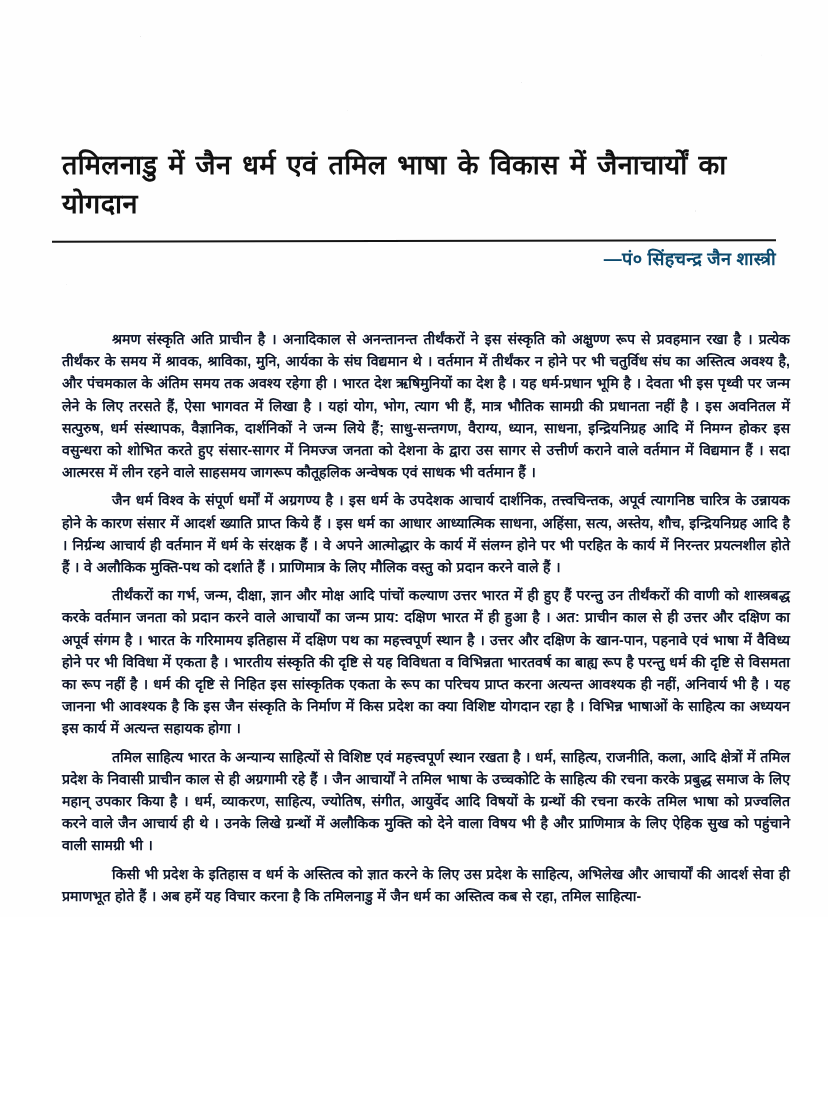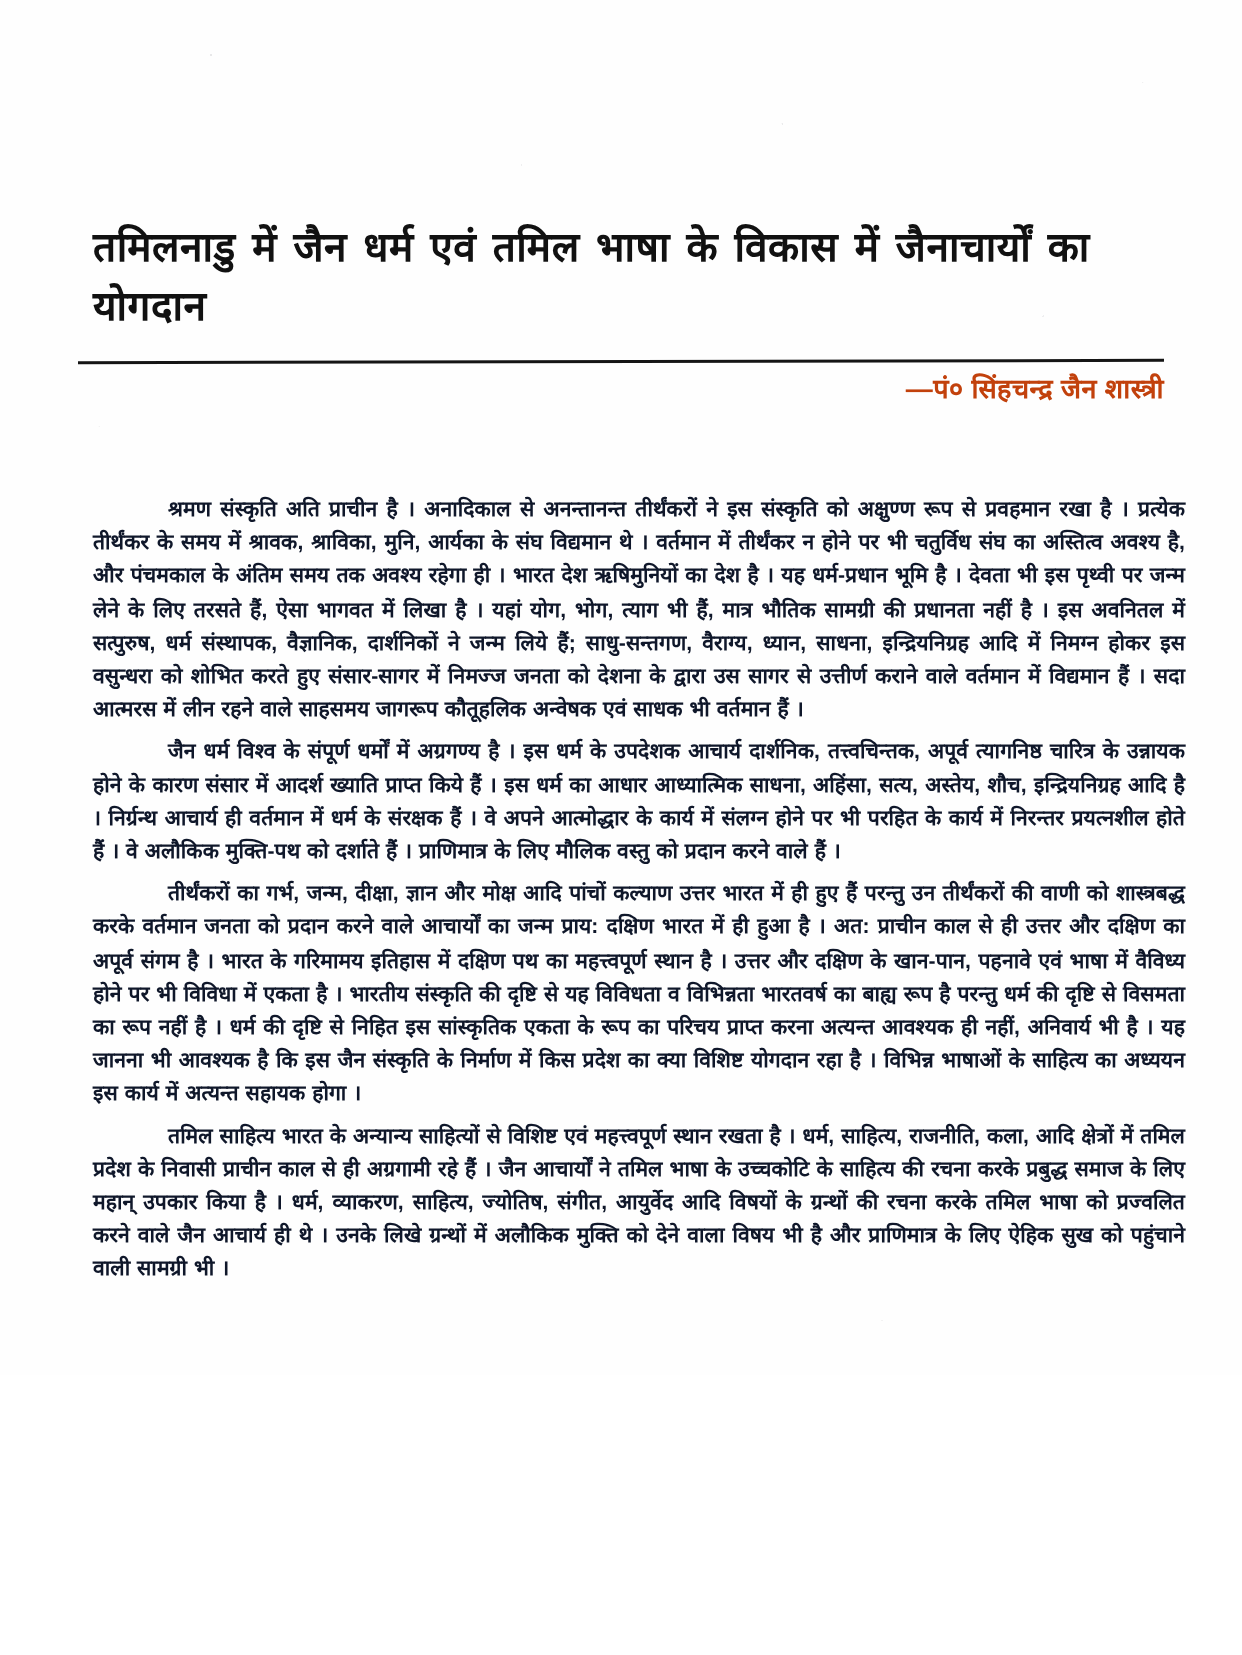--- a/index.html
+++ b/index.html
@@ -71,21 +71,21 @@
   }
 
   .byline {
     position: absolute;
     right: 52px;
     top: 246px;
     font-family: "Liberation Sans", "DejaVu Sans", sans-serif;
     font-weight: 700;
     font-size: 18px;
     line-height: 26px;
-    color: #c2410c;
+    color: #0c4a6e;
     letter-spacing: .3px;
   }
 
   
   .body-text {
     position: absolute;
     left: 62px;
     top: 328px;
     width: 728px;
   }
@@ -154,20 +154,21 @@
 
   <div class="title-rule"></div>
 
   <div class="byline">—पं० सिंहचन्द्र जैन शास्त्री</div>
 
   <div class="body-text">
     <p class="para">श्रमण संस्कृति अति प्राचीन है । अनादिकाल से  अनन्तानन्त तीर्थंकरों ने इस संस्कृति को अक्षुण्ण रूप से प्रवहमान रखा है । प्रत्येक तीर्थंकर के समय में श्रावक, श्राविका, मुनि, आर्यका के संघ विद्यमान थे । वर्तमान में  तीर्थंकर न  होने पर  भी   चतुर्विध संघ का अस्तित्व  अवश्य है,  और  पंचमकाल के  अंतिम समय  तक  अवश्य रहेगा ही ।  भारत देश   ऋषिमुनियों  का  देश है ।  यह धर्म-प्रधान भूमि है । देवता भी इस पृथ्वी पर जन्म लेने के लिए तरसते हैं,  ऐसा भागवत में लिखा है ।  यहां योग, भोग, त्याग भी हैं, मात्र भौतिक सामग्री की प्रधानता नहीं है ।  इस अवनितल में सत्पुरुष, धर्म संस्थापक, वैज्ञानिक,  दार्शनिकों ने  जन्म लिये हैं;  साधु-सन्तगण,  वैराग्य,  ध्यान, साधना, इन्द्रियनिग्रह आदि में निमग्न होकर इस  वसुन्धरा को शोभित करते हुए संसार-सागर  में निमज्ज जनता को  देशना के द्वारा उस सागर से  उत्तीर्ण कराने वाले वर्तमान में विद्यमान हैं ।  सदा आत्मरस में लीन रहने  वाले  साहसमय  जागरूप  कौतूहलिक अन्वेषक एवं साधक भी वर्तमान हैं ।</p>
     <p class="para">जैन धर्म विश्व के संपूर्ण धर्मों में अग्रगण्य है । इस धर्म के उपदेशक आचार्य दार्शनिक,  तत्त्वचिन्तक, अपूर्व त्यागनिष्ठ चारित्र के उन्नायक होने के कारण संसार में आदर्श ख्याति प्राप्त किये हैं । इस  धर्म का आधार  आध्यात्मिक  साधना, अहिंसा, सत्य, अस्तेय, शौच, इन्द्रियनिग्रह आदि है । निर्ग्रन्थ आचार्य ही वर्तमान में धर्म के संरक्षक हैं । वे अपने आत्मोद्धार के कार्य  में संलग्न होने  पर भी परहित के कार्य में निरन्तर प्रयत्नशील होते हैं । वे अलौकिक मुक्ति-पथ को दर्शाते हैं । प्राणिमात्र के लिए मौलिक वस्तु को प्रदान करने वाले हैं ।</p>
     <p class="para">तीर्थंकरों का गर्भ, जन्म, दीक्षा, ज्ञान और मोक्ष आदि पांचों कल्याण उत्तर भारत में ही   हुए हैं परन्तु  उन  तीर्थंकरों की वाणी को शास्त्रबद्ध करके वर्तमान जनता को प्रदान करने वाले आचार्यों का जन्म प्राय: दक्षिण भारत में ही हुआ है । अत: प्राचीन काल से ही उत्तर और दक्षिण का अपूर्व संगम है । भारत के गरिमामय इतिहास में दक्षिण पथ का महत्त्वपूर्ण स्थान है । उत्तर और दक्षिण के खान-पान, पहनावे एवं भाषा में वैविध्य होने पर भी विविधा में एकता है । भारतीय संस्कृति  की दृष्टि से यह विविधता व विभिन्नता भारतवर्ष का बाह्य रूप है परन्तु धर्म की दृष्टि  से विसमता का  रूप नहीं है ।  धर्म की दृष्टि से निहित इस  सांस्कृतिक एकता के रूप का परिचय प्राप्त करना अत्यन्त आवश्यक ही नहीं, अनिवार्य भी है । यह जानना भी आवश्यक  है कि इस जैन संस्कृति के निर्माण में किस प्रदेश का क्या विशिष्ट योगदान रहा है ।  विभिन्न भाषाओं के साहित्य का अध्ययन इस कार्य में अत्यन्त सहायक होगा ।</p>
     <p class="para">तमिल साहित्य भारत के अन्यान्य साहित्यों से विशिष्ट एवं महत्त्वपूर्ण स्थान रखता है ।  धर्म,  साहित्य,  राजनीति, कला, आदि क्षेत्रों में तमिल प्रदेश के निवासी प्राचीन काल से ही अग्रगामी रहे हैं । जैन आचार्यों ने  तमिल भाषा के उच्चकोटि के साहित्य की रचना करके प्रबुद्ध समाज के लिए महान् उपकार किया  है । धर्म, व्याकरण, साहित्य, ज्योतिष,  संगीत, आयुर्वेद आदि विषयों के ग्रन्थों की रचना करके तमिल भाषा को  प्रज्वलित करने वाले जैन आचार्य ही थे । उनके लिखे ग्रन्थों में  अलौकिक  मुक्ति को देने वाला विषय भी है और प्राणिमात्र के लिए ऐहिक सुख को पहुंचाने वाली सामग्री भी ।</p>
+    <p class="para">किसी भी प्रदेश के इतिहास व धर्म के अस्तित्व को ज्ञात करने के लिए उस प्रदेश के  साहित्य, अभिलेख और आचार्यों की आदर्श सेवा ही प्रमाणभूत होते हैं । अब हमें यह विचार करना है कि तमिलनाडु में  जैन धर्म का अस्तित्व  कब से रहा, तमिल साहित्या-</p>
   </div>
 
   <div class="page-footer">
     <span class="folio">१८०</span>
   </div>
 
   <div class="watermark-bar">
     <span class="wm-left">Jain Education International</span>
     <span class="wm-center">For Private &amp; Personal Use Only</span>
     <span class="wm-right">www.jainelibrary.org</span>

